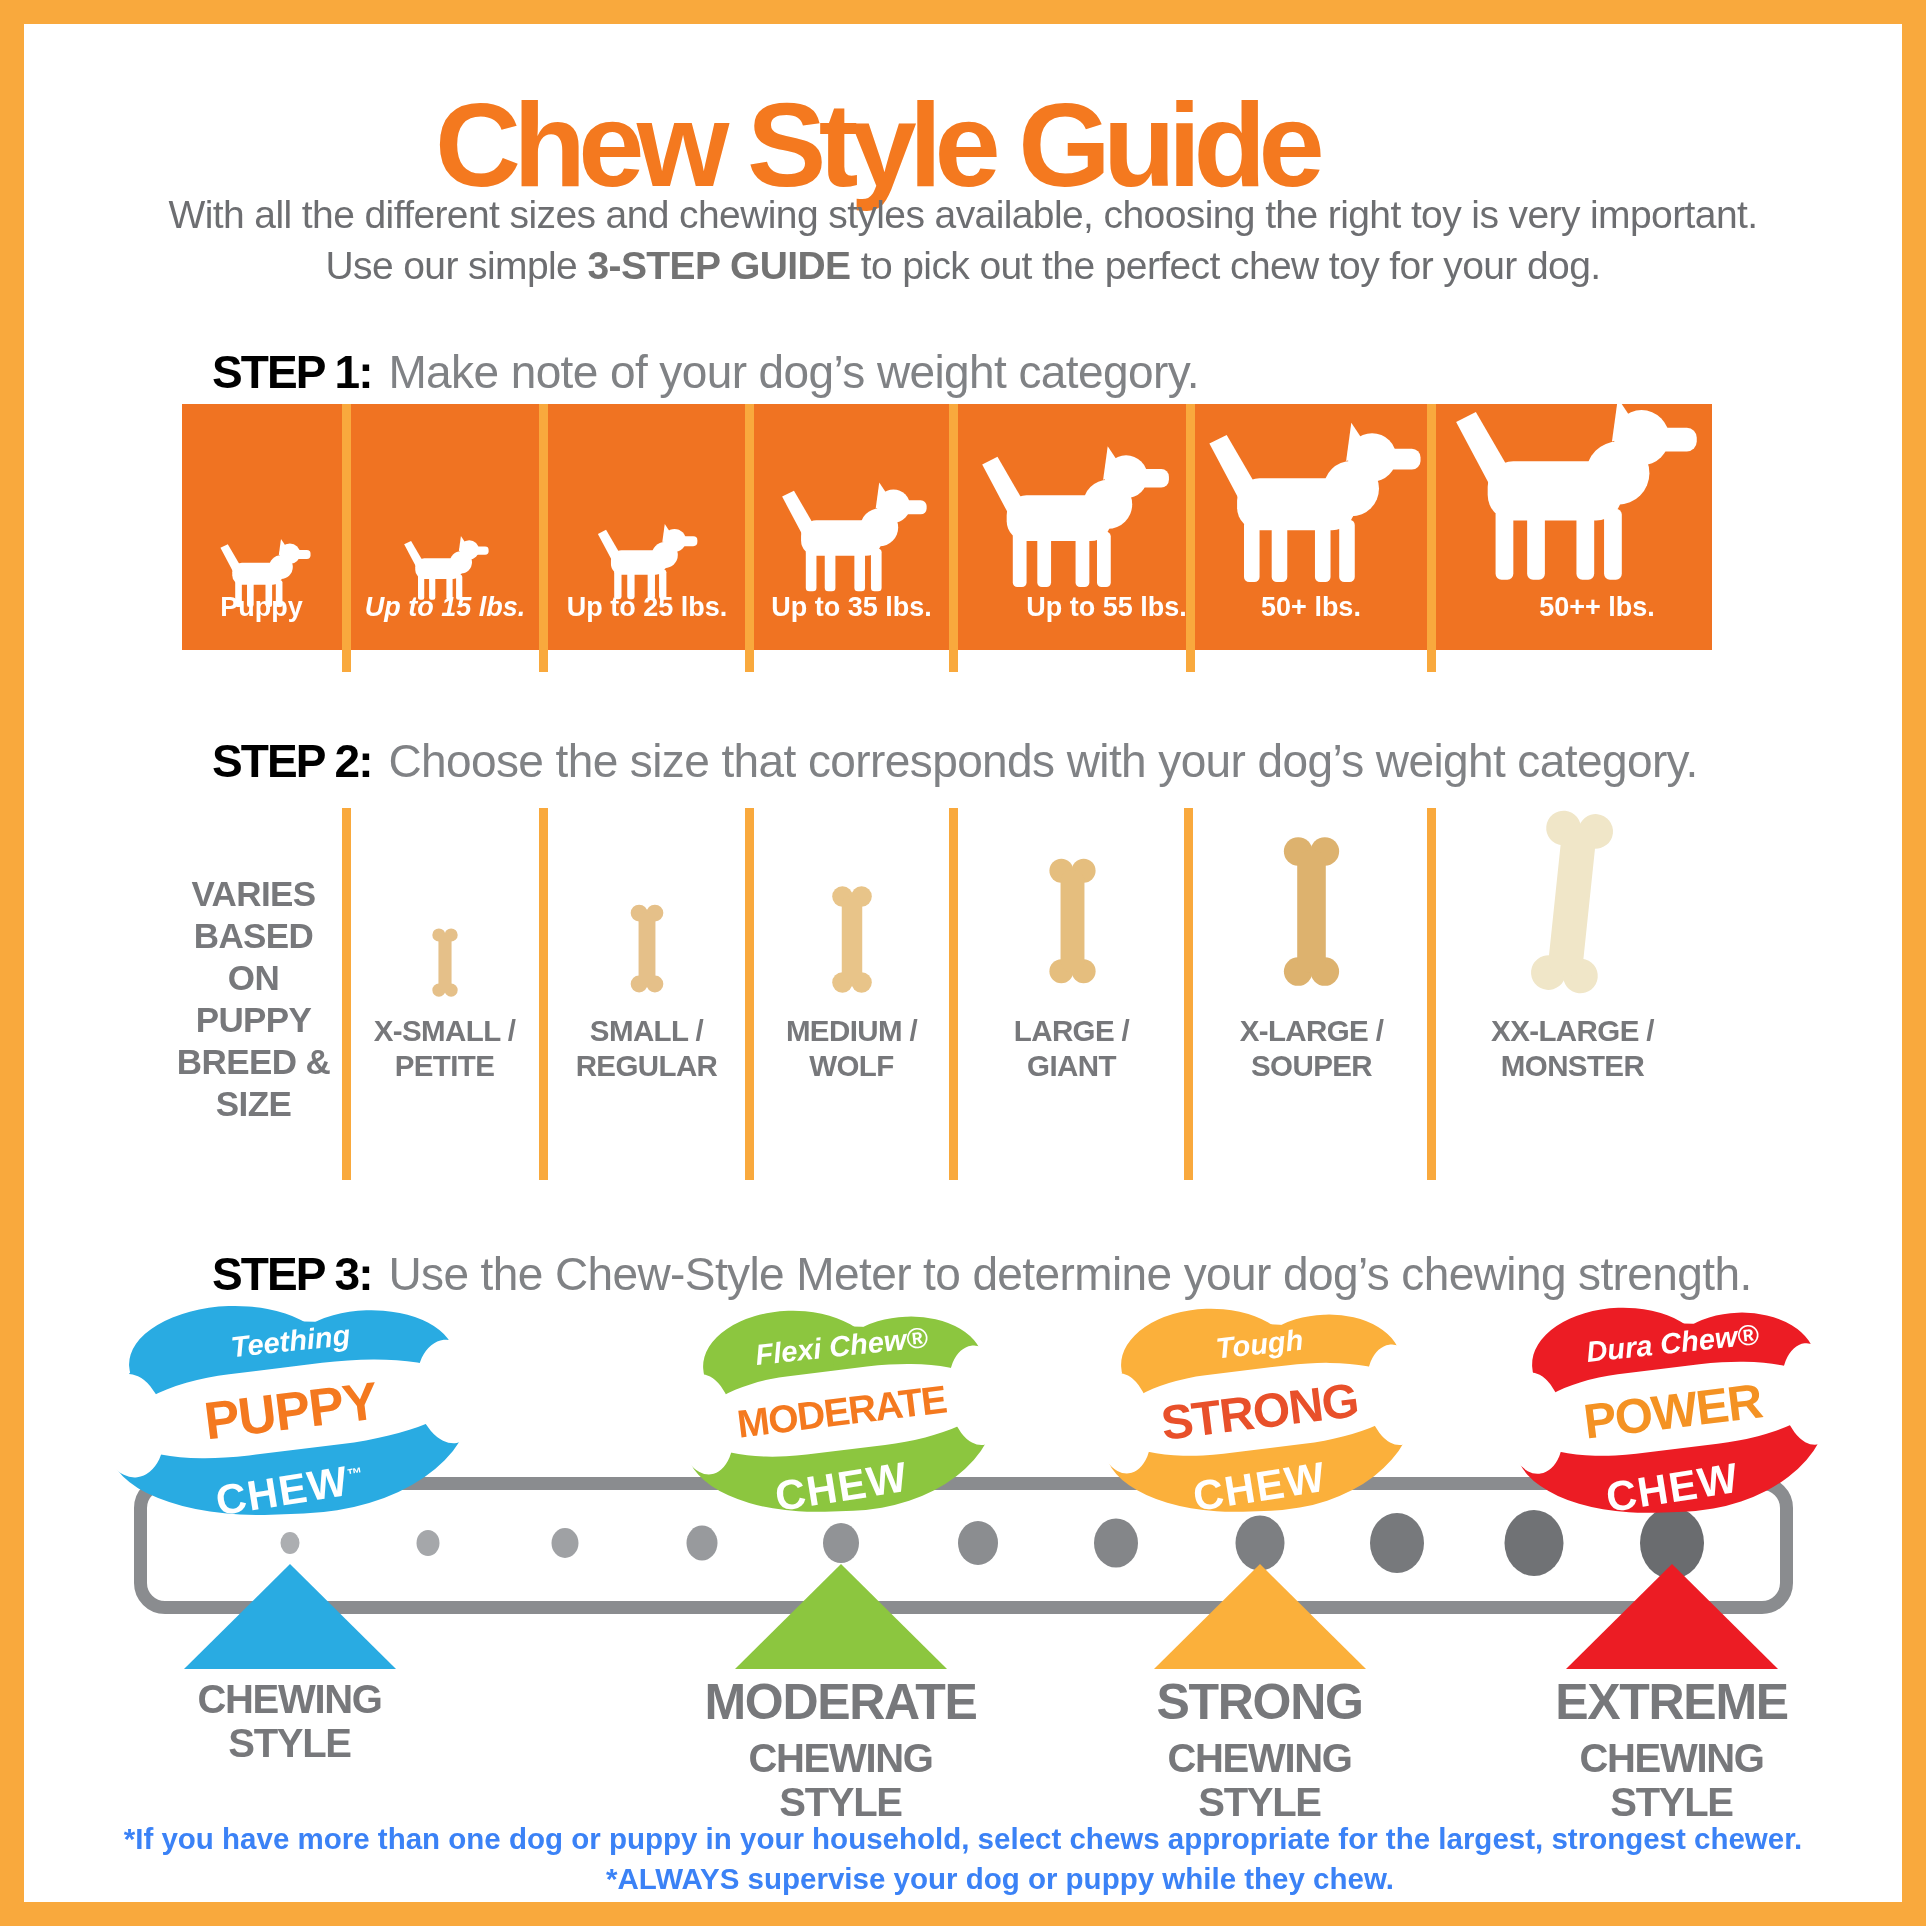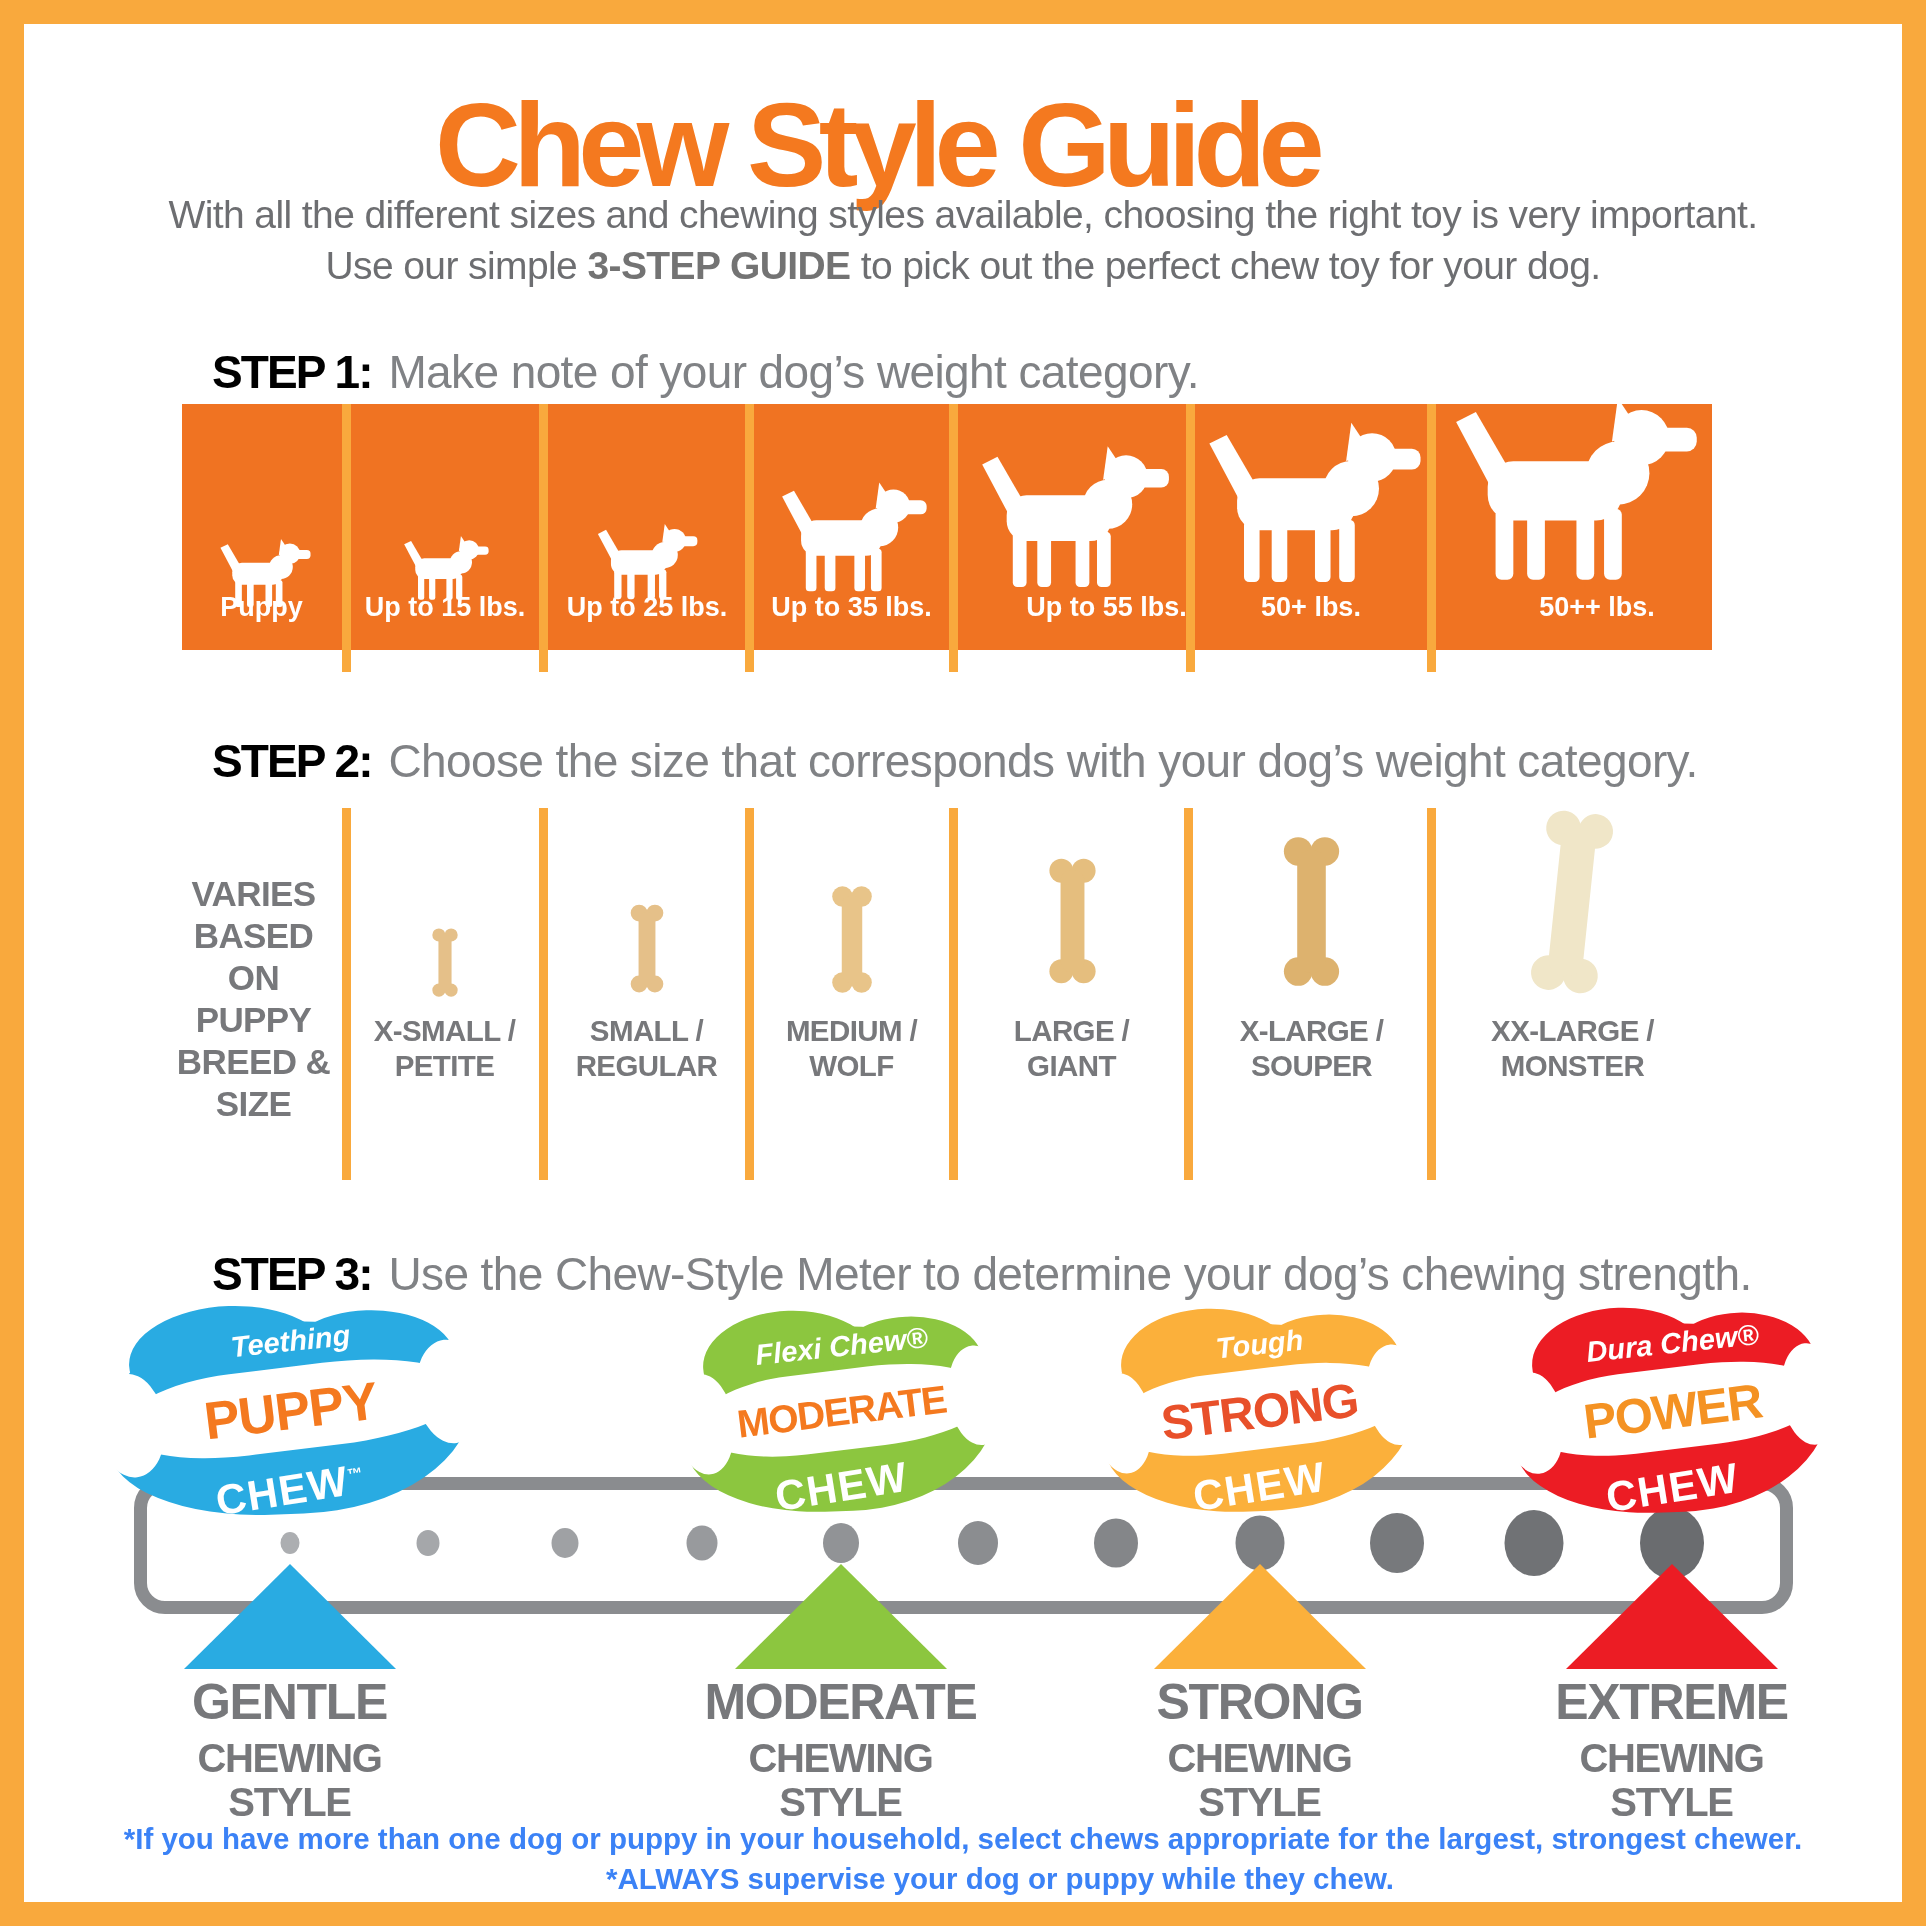--- a/index.html
+++ b/index.html
@@ -124,21 +124,21 @@
     <use href="#dog-shape"></use>
   </svg>
 <svg class="dog" style="left:1199px;top:388px;width:225px;height:222px;" viewBox="0 0 350 345" width="225" height="222">
     <use href="#dog-shape"></use>
   </svg>
 <svg class="dog" style="left:1444px;top:360px;width:257px;height:250px;" viewBox="0 0 400 390" width="257" height="250">
     <use href="#dog-shape"></use>
   </svg>
 
 <div class="abs wlabel" style="left:182px;width:159px;">Puppy</div>
-<div class="abs wlabel" style="left:351px;width:188px;">Up to 15 lbs.</div>
+<div class="abs wlabel" style="left:351px;width:188px;font-style:italic;">Up to 15 lbs.</div>
 <div class="abs wlabel" style="left:548px;width:198px;">Up to 25 lbs.</div>
 <div class="abs wlabel" style="left:754px;width:195px;">Up to 35 lbs.</div>
 <div class="abs wlabel" style="left:992px;width:229px;">Up to 55 lbs.</div>
 <div class="abs wlabel" style="left:1195px;width:232px;">50+ lbs.</div>
 <div class="abs wlabel" style="left:1436px;width:322px;">50++ lbs.</div>
 
 <div class="abs step-heading" style="top:734px;">
   <span class="lbl">STEP 2:</span><span>Choose the size that corresponds with your dog’s weight category.</span>
 </div>
 
@@ -247,21 +247,20 @@
 </div>
 <div class="badge b3" style="left:1515px;top:1323px;width:315px;height:189px;">
   <div class="blob"></div>
   <div class="badge-bone"></div>
   <div class="badge-script">Dura Chew®</div>
   <div class="badge-word">POWER</div>
   <div class="badge-chew"><span>CHEW</span><sup></sup></div>
 </div>
 
 <div class="abs strength" style="left:65px;">
-  <div class="l1">GENTLE</div>
   <div class="l2">CHEWING</div>
   <div class="l3">STYLE</div>
 </div>
 <div class="abs strength" style="left:616px;">
   <div class="l1">MODERATE</div>
   <div class="l2">CHEWING</div>
   <div class="l3">STYLE</div>
 </div>
 <div class="abs strength" style="left:1035px;">
   <div class="l1">STRONG</div>

